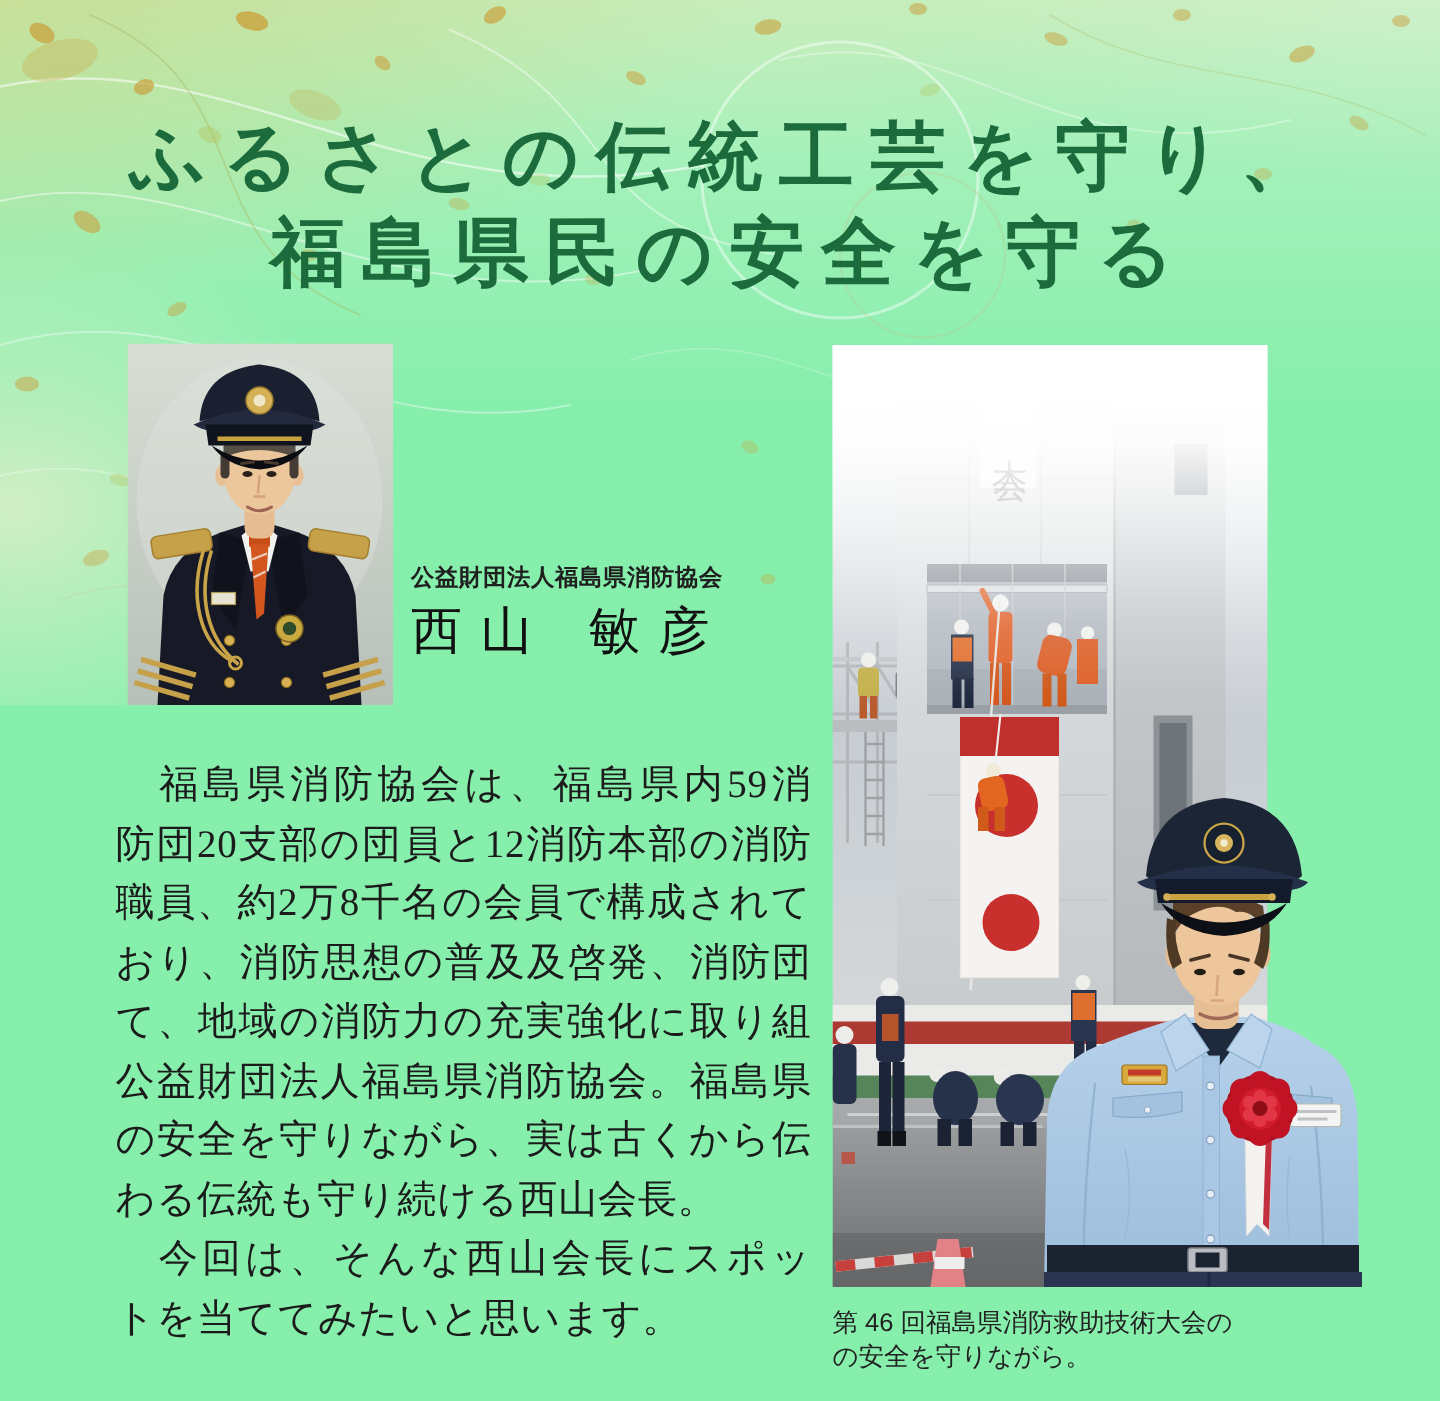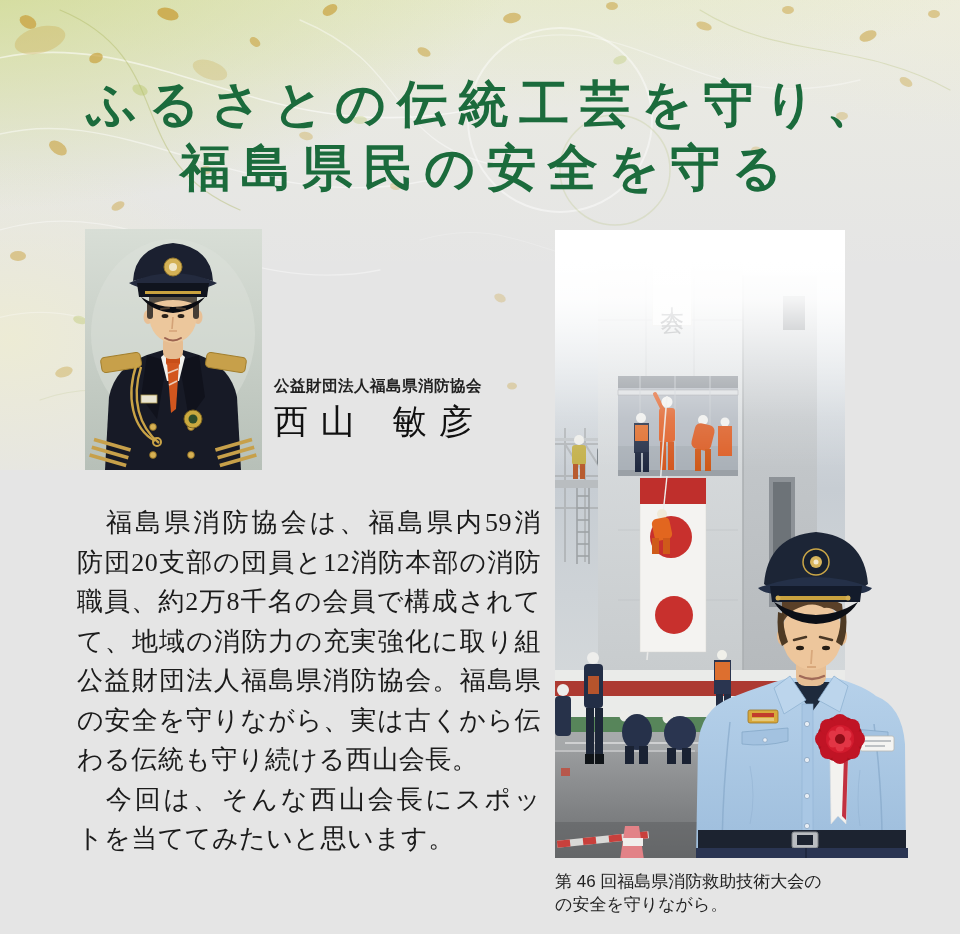--- a/index.html
+++ b/index.html
@@ -1,16 +1,16 @@
 <!DOCTYPE html>
 <html><head>
 <meta charset="utf-8">
 <style>
   html,body{margin:0;padding:0;background:#ffffff;}
-  .page{position:relative;width:960px;height:934px;overflow:hidden;background:#e5e5e5;
+  .page{position:relative;width:960px;height:934px;overflow:hidden;background:#86efac;
         font-family:"Liberation Serif","DejaVu Serif",serif;}
   .abs{position:absolute;}
 
   
   .washi{left:0;top:0;width:960px;height:470px;
     background:
       radial-gradient(ellipse 900px 430px at -4% -12%, rgba(205,216,136,0.92), rgba(205,216,136,0) 62%),
       radial-gradient(ellipse 720px 270px at 52% -18%, rgba(224,231,176,0.70), rgba(224,231,176,0) 72%),
       radial-gradient(ellipse 540px 260px at 102% -14%, rgba(240,238,210,0.60), rgba(240,238,210,0) 75%),
       radial-gradient(ellipse 340px 250px at 1% 72%, rgba(240,238,206,0.70), rgba(240,238,206,0) 72%),
@@ -200,20 +200,21 @@
 
   <div class="abs profile">
     <div class="profile-org">公益財団法人福島県消防協会</div>
     <div class="profile-name">西 山　敏 彦</div>
   </div>
 
   <div class="abs article">
       <div class="article-line">　福島県消防協会は、福島県内59消</div>
       <div class="article-line">防団20支部の団員と12消防本部の消防</div>
       <div class="article-line">職員、約2万8千名の会員で構成されて</div>
+      <div class="article-line">おり、消防思想の普及及啓発、消防団</div>
       <div class="article-line">て、地域の消防力の充実強化に取り組</div>
       <div class="article-line">公益財団法人福島県消防協会。福島県民</div>
       <div class="article-line">の安全を守りながら、実は古くから伝</div>
       <div class="article-line last">わる伝統も守り続ける西山会長。</div>
       <div class="article-line">　今回は、そんな西山会長にスポッ</div>
       <div class="article-line last">トを当ててみたいと思います。</div>
     </div>
 
   <div class="abs photo-wrap">
     <svg width="290" height="628" viewBox="0 0 290 628">

